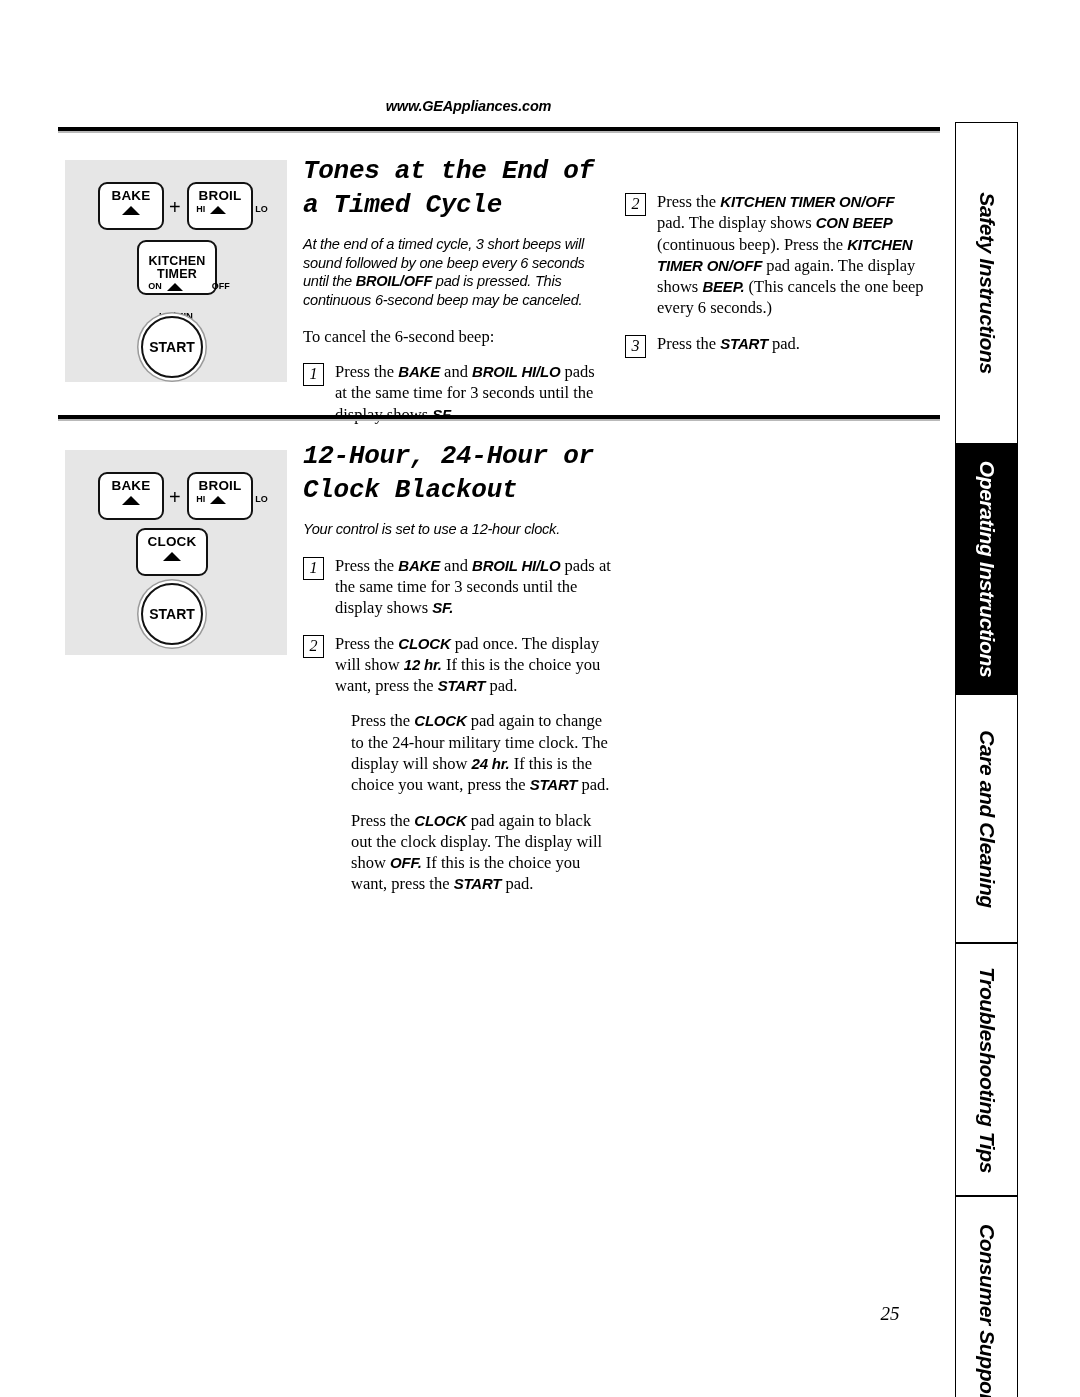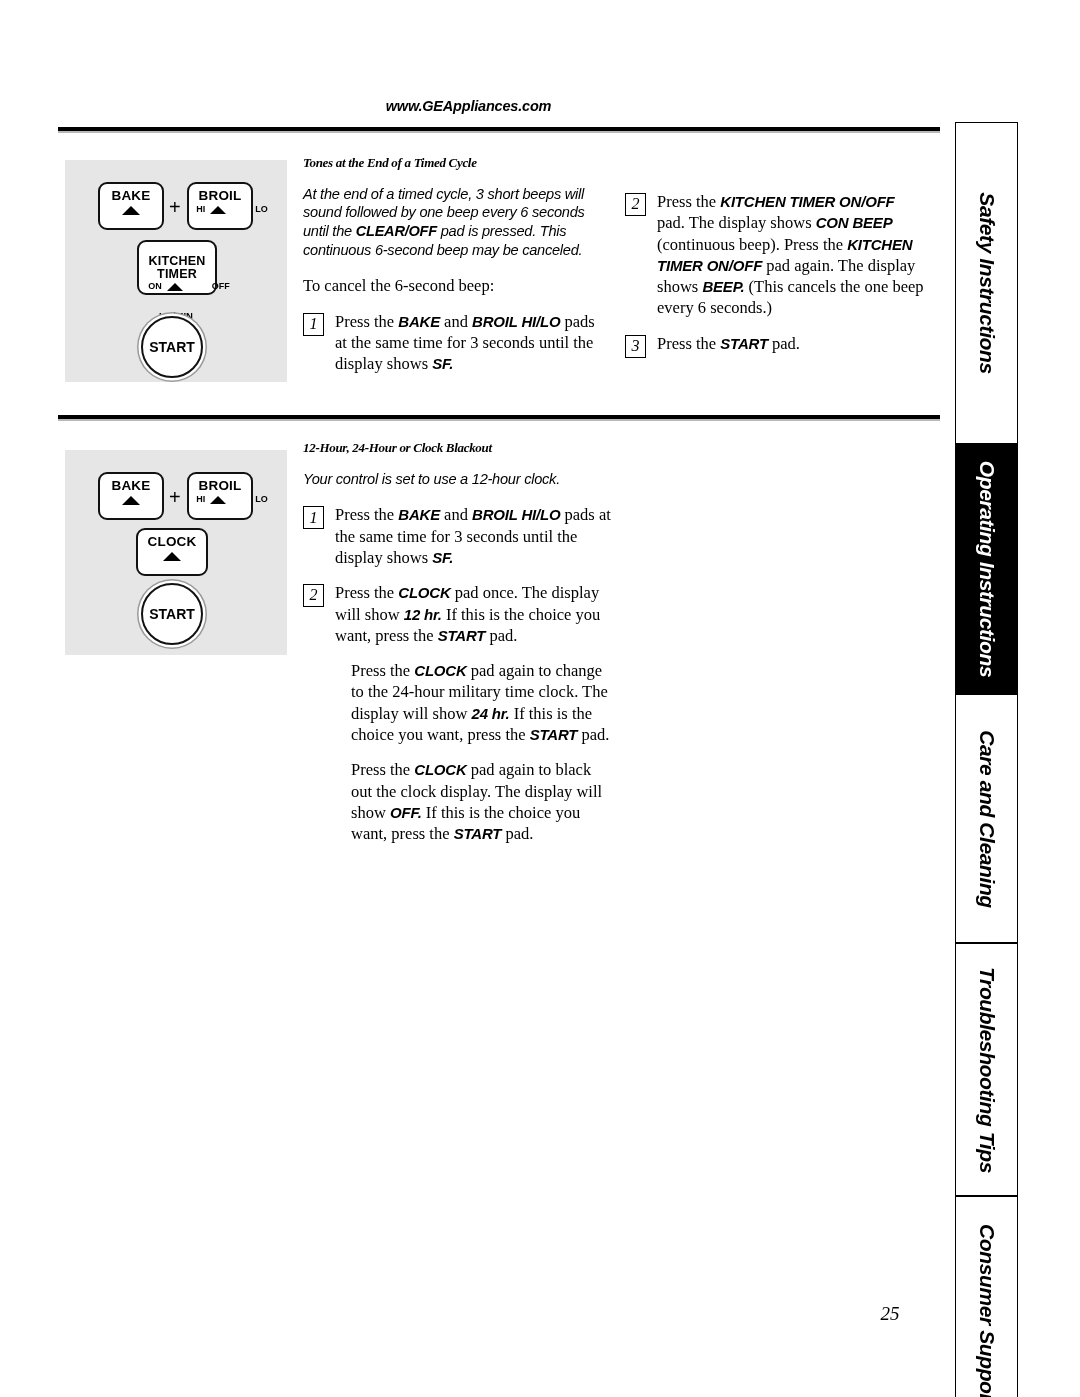--- a/index.html
+++ b/index.html
@@ -137,24 +137,24 @@
   }
 
   
   .col {
     position: absolute;
     font-family: "Liberation Serif", serif;
     font-size: 16.5px;
     line-height: 1.29;
   }
   .sec-title {
-    font-family: Liberation Serif, serif;
-    font-weight: bold;
-    font-style: italic;
-    font-size: 13px;
+    font-family: Liberation Mono, monospace;
+    font-weight: bold;
+    font-style: italic;
+    font-size: 26px;
     letter-spacing: -0.3px;
     margin: 0 0 13px 0;
   }
   .ital-note {
     font-family: "Liberation Sans", sans-serif;
     font-style: italic;
     font-size: 14.6px;
     line-height: 1.28;
     letter-spacing: -0.25px;
     margin: 0 0 16px 0;
@@ -284,21 +284,21 @@
   <div class="start-pad" style="left:76px; top:156px; width:62px; height:62px;">
     <span>START</span>
   </div>
 </div>
 
 <div class="col" style="left:303px; top:155px; width:300px;">
   <h2 class="sec-title">Tones at the End of a Timed Cycle</h2>
 
   <p class="ital-note">At the end of a timed cycle, 3 short beeps will
     sound followed by one beep every 6 seconds until
-    the <b>CLEAR/OFF</b> pad is pressed. This continuous
+    the <b>BROIL/OFF</b> pad is pressed. This continuous
     6-second beep may be canceled.</p>
 
   <p class="body">To cancel the 6-second beep:</p>
 
   <div class="step">
     <div class="step-num">1</div>
     <div class="step-text">Press the
       <span class="bold-pad">BAKE</span> and
       <span class="bold-pad">BROIL HI/LO</span>
       pads at the same time for 3 seconds until the display shows

